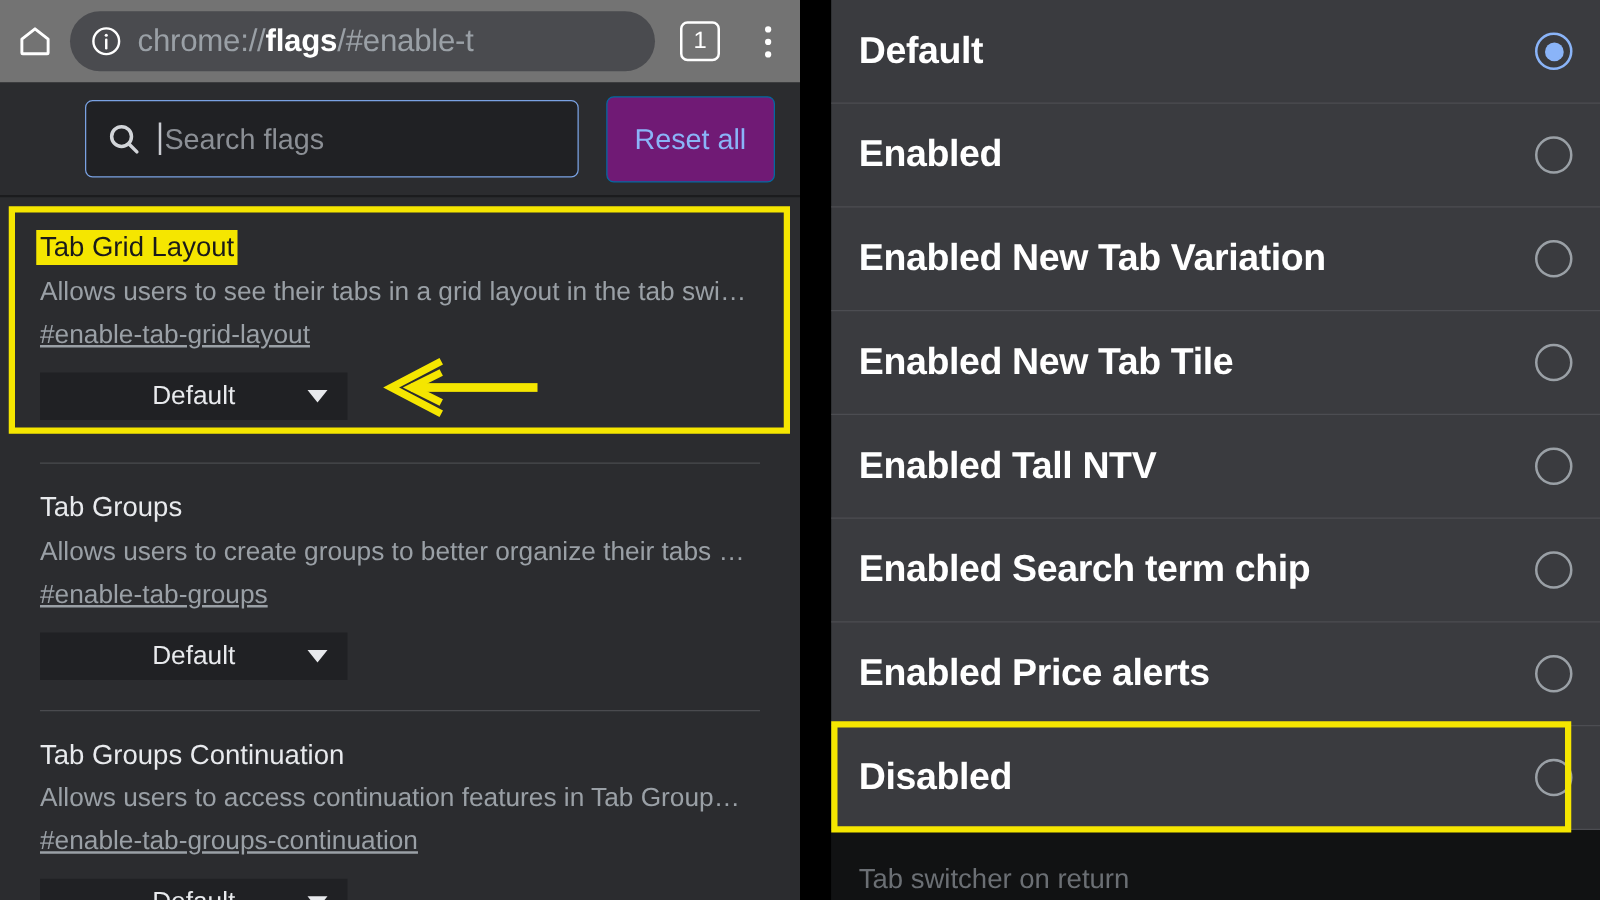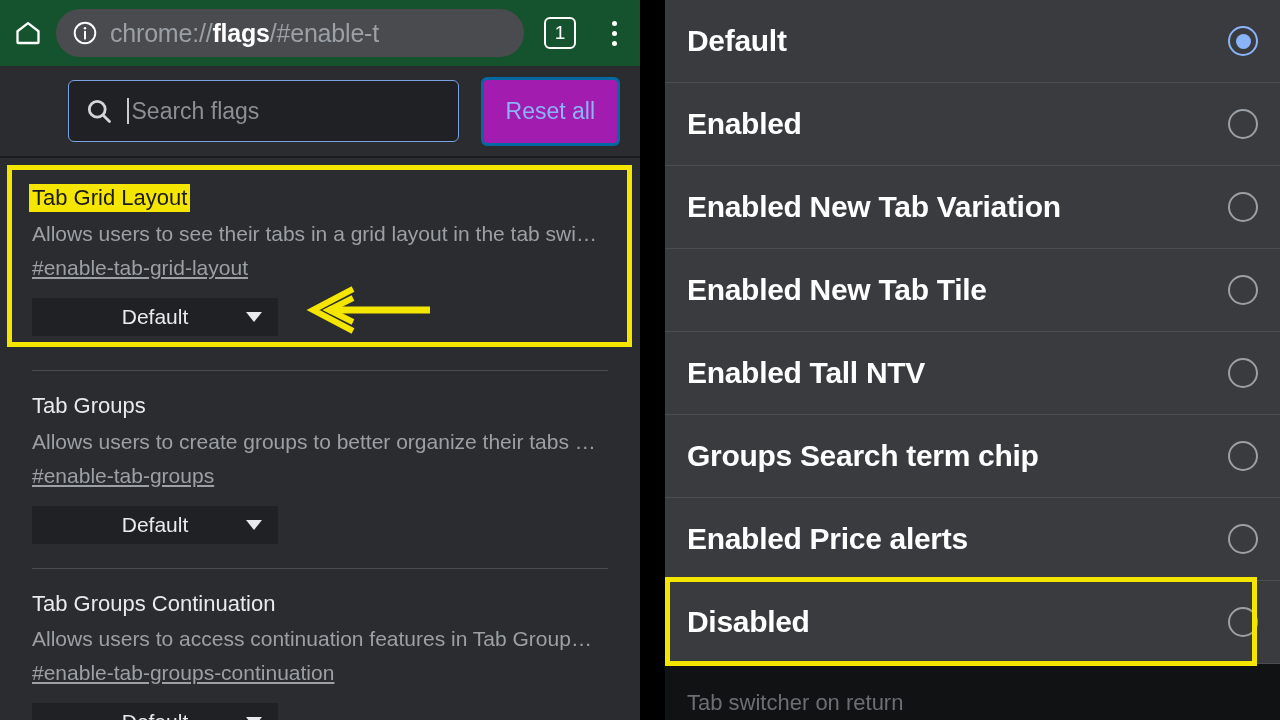--- a/index.html
+++ b/index.html
@@ -12,21 +12,21 @@
   #root { position:relative; width:1280px; height:720px; background:#111213; }
 
   
   #left-panel{
     position:absolute; left:0; top:0; width:640px; height:720px;
     background:#2b2c2f;
   }
   
   #toolbar{
     position:absolute; left:0; top:0; width:640px; height:66px;
-    background:#14532d;
+    background:#737373;
     display:flex; align-items:center;
   }
   #home-icon{ width:56px; display:flex; justify-content:center; align-items:center; }
   #home-icon svg{ width:28px; height:28px; }
   #omnibox{
     flex:1; height:48px; margin:0 8px 0 0;
     background:#4a4b4f; border-radius:24px;
     display:flex; align-items:center; padding:0 16px;
     overflow:hidden;
   }
@@ -60,22 +60,22 @@
     flex:1; height:62px; background:#202124;
     border:1.5px solid #7aa2e3; border-radius:6px;
     display:flex; align-items:center; padding:0 16px; margin-right:22px;margin-left:48px;
   }
   #search-icon{ width:28px;height:28px;flex:0 0 28px;margin-right:14px; }
   #search-caret{
     width:1.5px;height:26px;background:#c9ccd1;margin-right:3px;
   }
   #search-placeholder{ font-size:23px; color:#8b8f95; }
   #reset-all{
-    height:69px; padding:0 22px; background:#a21caf;
-    border:3px solid #0369a1; border-radius:6px;
+    height:69px; padding:0 22px; background:#701a75;
+    border:1px solid #0369a1; border-radius:6px;
     display:flex;align-items:center;justify-content:center;
     color:#8ab4f8; font-size:23px;
   }
   #left-divider{
     position:absolute; left:0; top:156px; width:640px; height:2px; background:#1b1c1e;
   }
 
   
   #flags-list{
     position:absolute; left:0; top:158px; width:640px; height:681px;
@@ -274,21 +274,21 @@
         <div class="option-label">Enabled New Tab Tile</div>
         <div class="radio"></div>
       </div>
 
       <div class="option-row">
         <div class="option-label">Enabled Tall NTV</div>
         <div class="radio"></div>
       </div>
 
       <div class="option-row">
-        <div class="option-label">Groups Search term chip</div>
+        <div class="option-label">Enabled Search term chip</div>
         <div class="radio"></div>
       </div>
 
       <div class="option-row">
         <div class="option-label">Enabled Price alerts</div>
         <div class="radio"></div>
       </div>
 
       <div class="option-row">
         <div class="option-label">Disabled</div>

